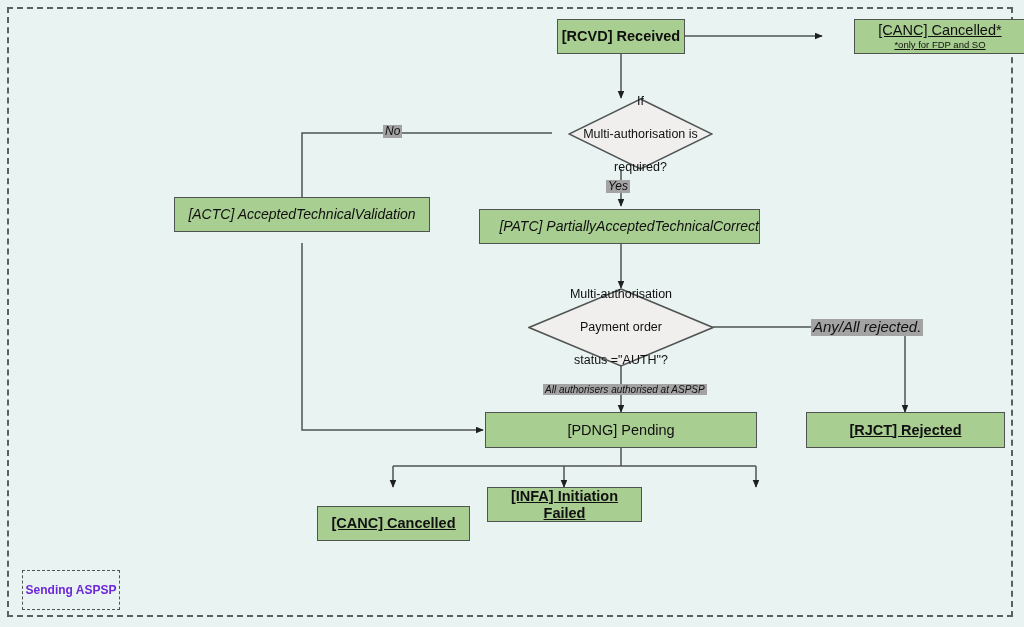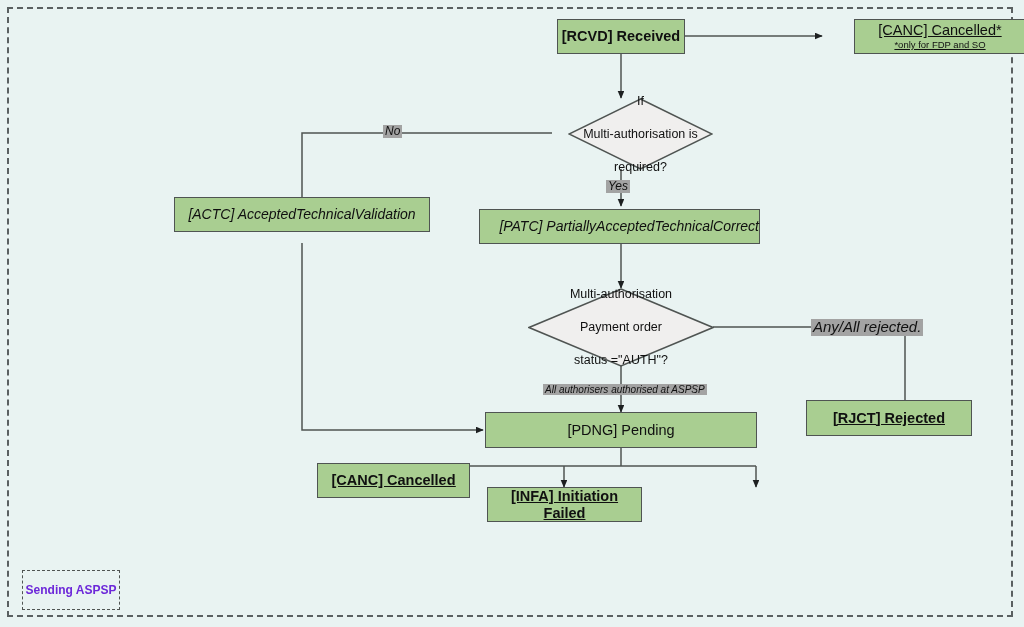--- a/index.html
+++ b/index.html
@@ -163,25 +163,25 @@
   </div>
 
   <div class="elabel" style="left:811px;top:319px;font-size:15px;">Any/All rejected.</div>
 
   <div class="elabel small" style="left:543px;top:384px;">All authorisers authorised at ASPSP</div>
 
   <div class="node" style="left:485px;top:412px;width:272px;height:36px;">
     <span class="t1 plain">[PDNG] Pending</span>
   </div>
 
-  <div class="node" style="left:806px;top:400px;width:166px;height:36px;text-align:center;">
+  <div class="node" style="left:806px;top:412px;width:199px;height:36px;text-align:center;">
     <span class="t1 bold ul">[RJCT] Rejected</span>
   </div>
 
-  <div class="node" style="left:317px;top:463px;width:153px;height:35px;text-decoration:underline;">
+  <div class="node" style="left:317px;top:506px;width:153px;height:35px;text-decoration:underline;">
     <span class="t1 bold ul">[CANC] Cancelled</span>
   </div>
 
   <div class="node" style="left:487px;top:487px;width:155px;height:35px;">
     <span class="t1 bold ul">[INFA] Initiation Failed</span>
   </div>
 
 
   <div class="legend" style="left:22px;top:570px;width:98px;height:40px;">
     <span>Sending ASPSP</span>

